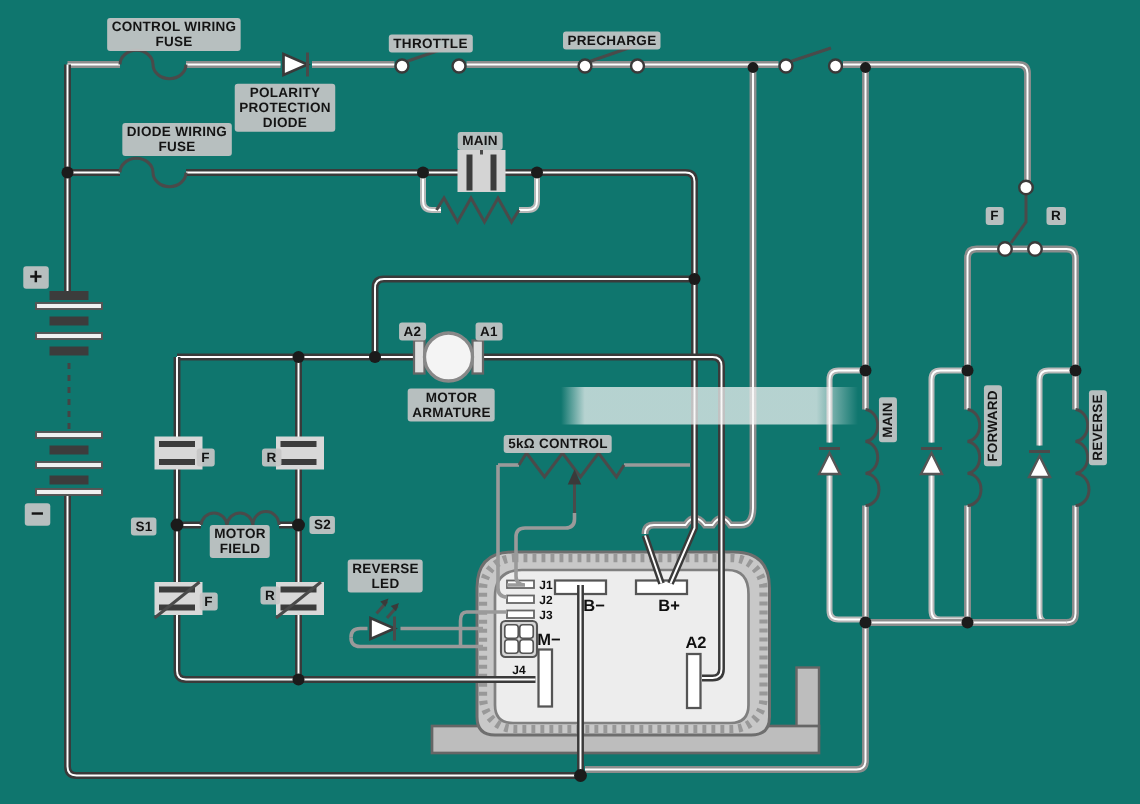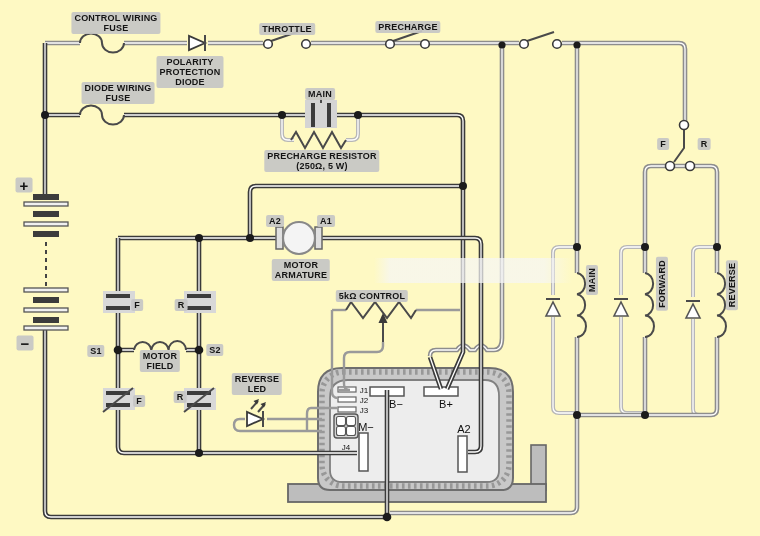--- a/index.html
+++ b/index.html
@@ -1,33 +1,33 @@
 <!DOCTYPE html>
 <html><head>
 <meta charset="utf-8">
 <style>
   html,body{margin:0;padding:0;background:#ffffff;}
-  #stage{position:relative;width:760px;height:536px;background:#fef9c3;overflow:hidden;
+  #stage{position:relative;width:760px;height:536px;background:#0f766e;overflow:hidden;
          font-family:"Liberation Sans",sans-serif;}
   #wires{position:absolute;left:0;top:0;z-index:1;}
   
   path.wd{stroke:#3a3a3a;stroke-width:4.6;fill:none;}
   path.wg{stroke:#8d8d8d;stroke-width:4.6;fill:none;}
   path.wl{stroke:#b7b7b7;stroke-width:4;fill:none;}
   path.co{stroke:#ffffff;stroke-width:1.3;fill:none;}
   path.wt{stroke:#9a9a9a;stroke-width:2.4;fill:none;}
   path.sym{stroke:#4a4a4a;stroke-width:2;fill:none;}
   circle.dot{fill:#1b1b1b;stroke:none;}
   circle.sw{fill:#ffffff;stroke:#3a3a3a;stroke-width:1.6;}
   .lbl{position:absolute;transform:translate(-50%,-50%);background:rgba(198,198,198,0.92);
        color:#141414;font-weight:bold;font-size:9px;line-height:1.12;padding:1px 3px;
        border-radius:2px;text-align:center;white-space:pre-line;z-index:4;letter-spacing:.2px;}
   .lbl.v{transform:translate(-50%,-50%) rotate(-90deg);}
   .lbl.big{font-size:15px;padding:0 4px;line-height:1;}
-  .term{position:absolute;transform:translate(-50%,-50%);color:#101010;font-weight:normal;
+  .term{position:absolute;transform:translate(-50%,-50%);color:#101010;font-weight:bold;
         font-size:11px;z-index:4;white-space:nowrap;text-align:right;}
   .term.small{font-size:8px;}
   #watermark{position:absolute;left:374px;top:258px;width:198px;height:25px;z-index:3;
      background:linear-gradient(90deg,rgba(250,250,250,0) 0%,rgba(246,246,246,.72) 8%,
                 rgba(246,246,246,.72) 86%,rgba(250,250,250,0) 100%);}
 </style>
 </head>
 <body>
 
 <div id="stage">
@@ -257,22 +257,20 @@
 <div class="lbl" style="left:116px;top:23px">CONTROL WIRING
 FUSE</div>
 <div class="lbl" style="left:118px;top:93px">DIODE WIRING
 FUSE</div>
 <div class="lbl" style="left:190px;top:72px">POLARITY
 PROTECTION
 DIODE</div>
 <div class="lbl" style="left:287px;top:29px">THROTTLE</div>
 <div class="lbl" style="left:408px;top:27px">PRECHARGE</div>
 <div class="lbl" style="left:320px;top:94px">MAIN</div>
-<div class="lbl" style="left:322px;top:161px">PRECHARGE RESISTOR
-(250Ω, 5 W)</div>
 <div class="lbl" style="left:275px;top:221px">A2</div>
 <div class="lbl" style="left:326px;top:221px">A1</div>
 <div class="lbl" style="left:301px;top:270px">MOTOR
 ARMATURE</div>
 <div class="lbl" style="left:372px;top:296px">5kΩ CONTROL</div>
 <div class="lbl" style="left:137px;top:305px">F</div>
 <div class="lbl" style="left:181px;top:305px">R</div>
 <div class="lbl" style="left:139px;top:401px">F</div>
 <div class="lbl" style="left:180px;top:397px">R</div>
 <div class="lbl" style="left:96px;top:351px">S1</div>

